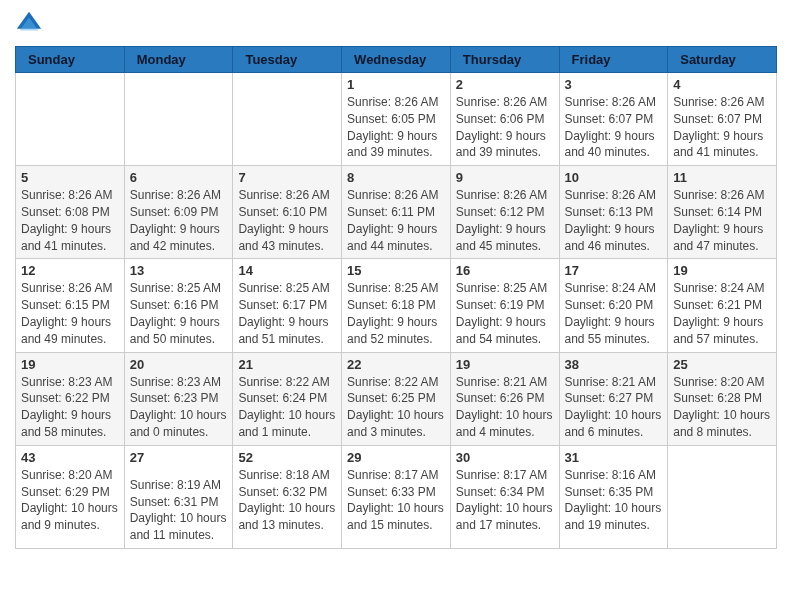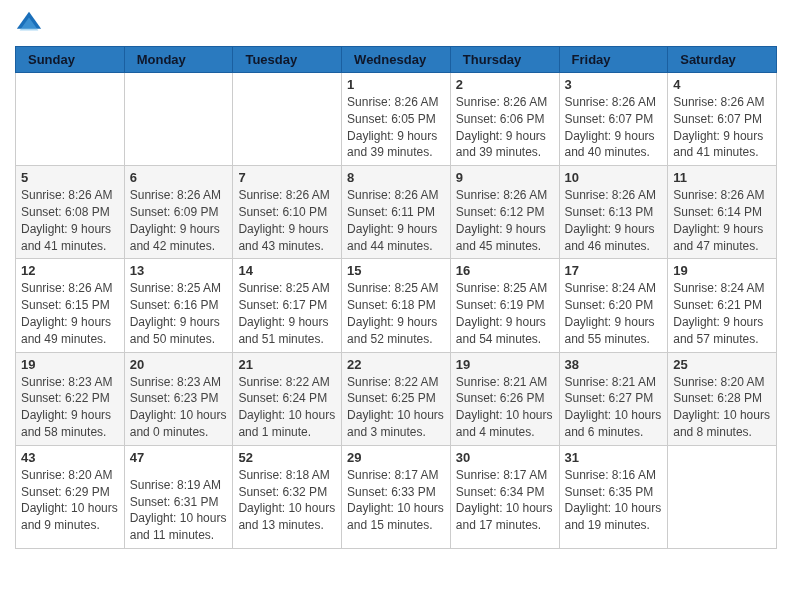--- a/index.html
+++ b/index.html
@@ -312,21 +312,21 @@
         </tr>
         <tr>
           <td>
             <span class="day-number">43</span>
             <div class="day-info" style="white-space: pre-line;">Sunrise: 8:20 AM
 Sunset: 6:29 PM
 Daylight: 10 hours
 and 9 minutes.</div>
           </td>
           <td>
-            <span class="day-number">47</span>
+            <span class="day-number">27</span>
             <div class="day-info" style="white-space: pre-line; margin-top: 12px;">Sunrise: 8:19 AM
 Sunset: 6:31 PM
 Daylight: 10 hours
 and 11 minutes.</div>
           </td>
           <td>
             <span class="day-number">52</span>
             <div class="day-info" style="white-space: pre-line;">Sunrise: 8:18 AM
 Sunset: 6:32 PM
 Daylight: 10 hours

